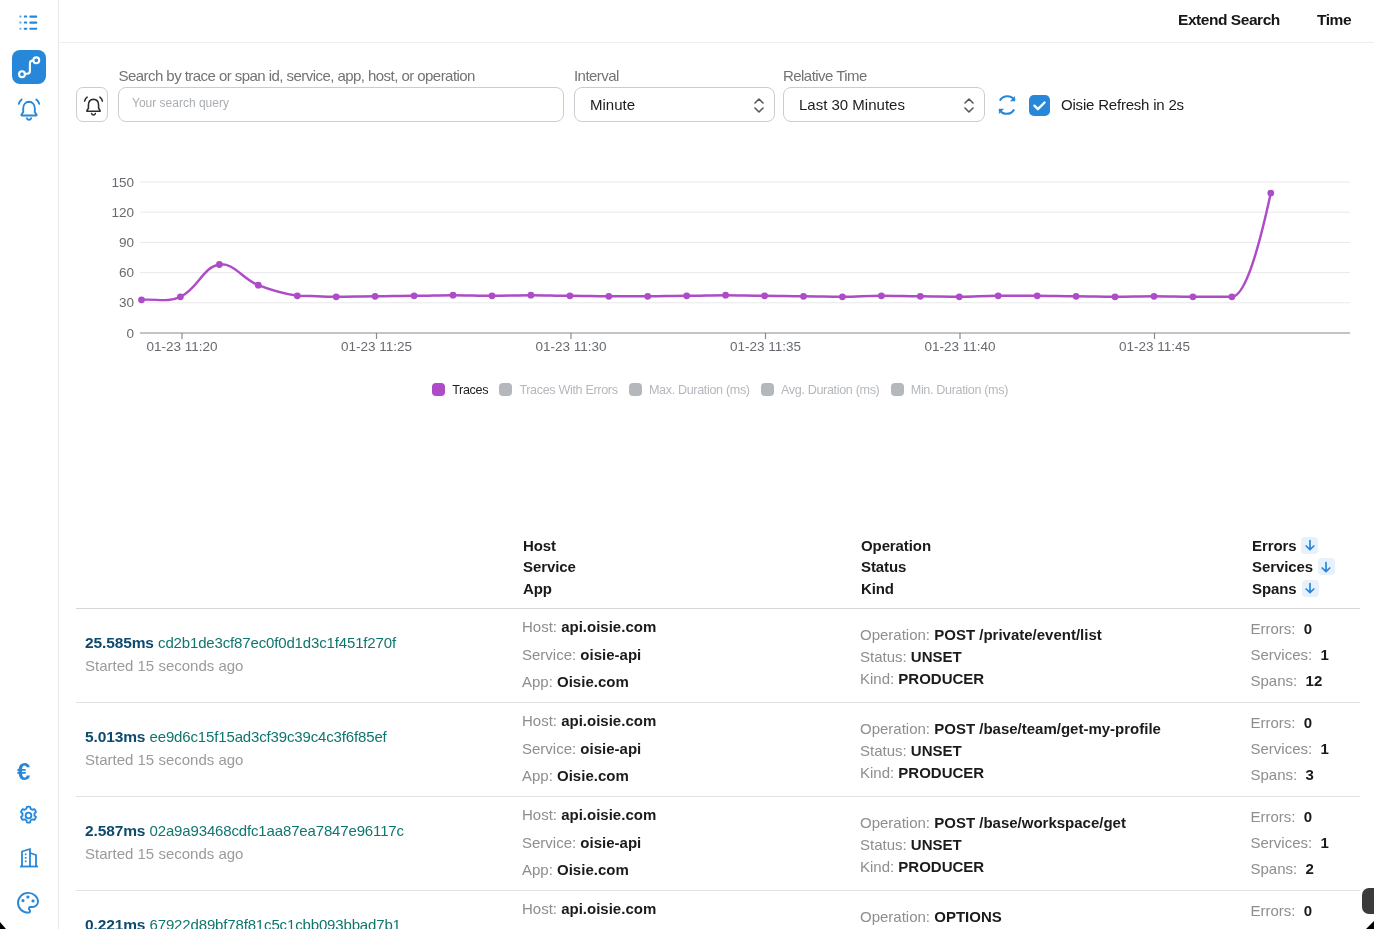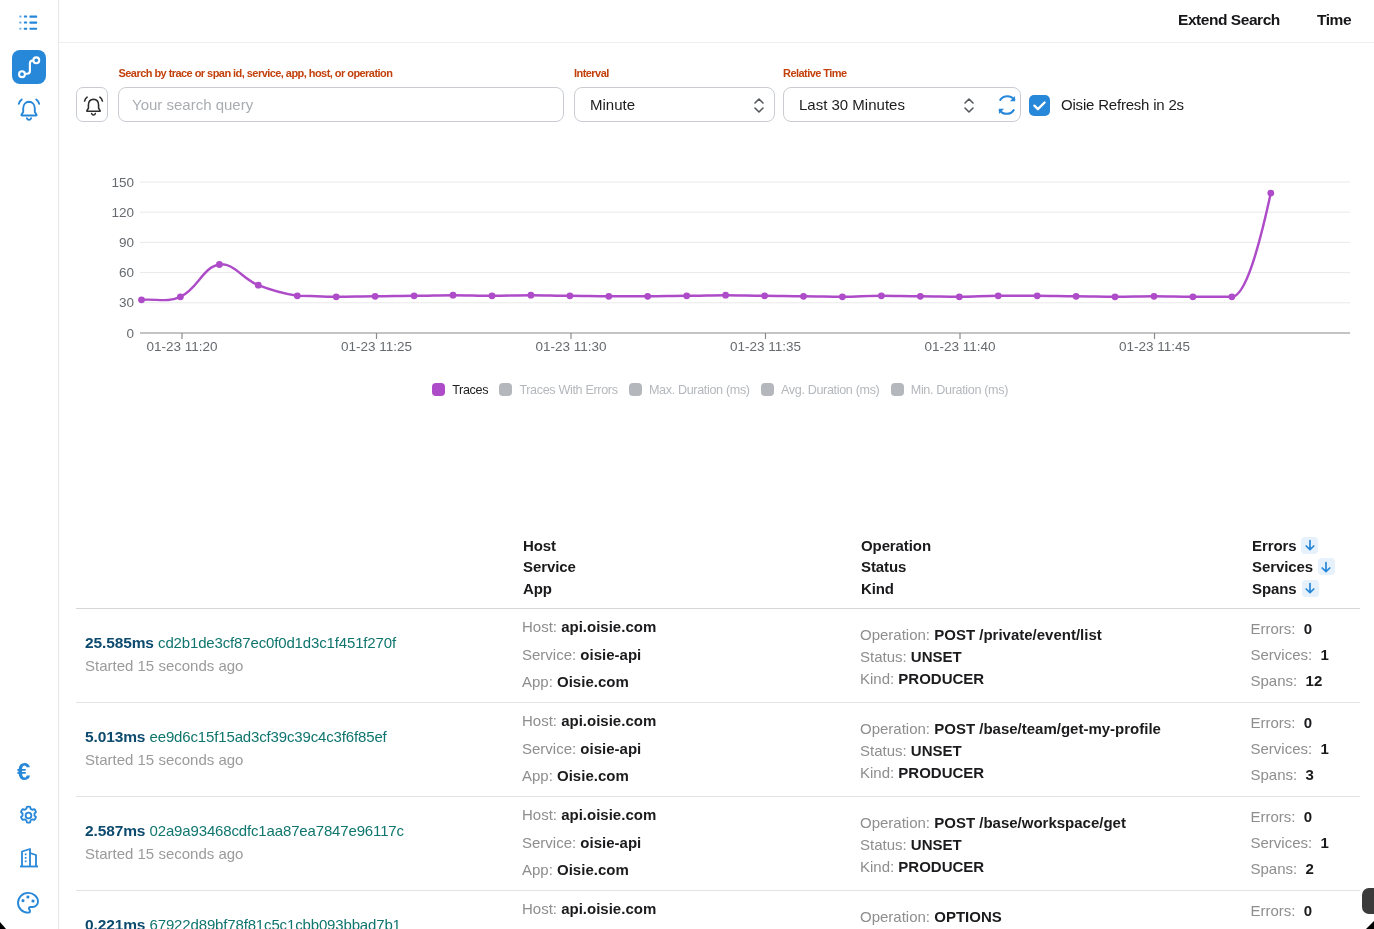--- a/index.html
+++ b/index.html
@@ -8,23 +8,23 @@
 .abs { position:absolute; }
 .dark { color:#1c1c1e; }
 
 #sidebar { position:absolute; left:0; top:0; width:59px; height:929px;
   border-right:1px solid #e7e7e7; background:#fff; }
 
 #topbar { position:absolute; left:59px; top:0; width:1315px; height:43px;
   border-bottom:1px solid #efefef; }
 #topbar span { position:absolute; top:11px; font-size:15.5px; font-weight:bold; color:#161618; letter-spacing:-0.45px;}
 
-.lbl { position:absolute; font-size:11px; font-weight:bold; color:#c2410c; letter-spacing:-0.55px; }
+.lbl { position:absolute; font-size:15px; font-weight:normal; color:#737373; letter-spacing:-0.55px; }
 .field { position:absolute; top:87px; height:35px; border:1px solid #c9cdd2; border-radius:8px; background:#fff; }
-.ph { color:#a9adb2; font-size:15px; position:absolute; left:13px; top:8px; }
+.ph { color:#a9adb2; font-size:12px; position:absolute; left:13px; top:8px; }
 .selval { color:#1c1c1e; font-size:15px; position:absolute; left:15px; top:8px; }
 .chev { position:absolute; top:9px; width:12px; height:17px; }
 
 #tbl { position:absolute; left:76px; top:536px; width:1284px; }
 .hrow { position:relative; height:72.5px; border-bottom:1px solid #d6d6d6; }
 .trow { position:relative; height:94px; border-bottom:1px solid #e3e3e3; }
 .trow:last-child { border-bottom:none; }
 .c { position:absolute; font-size:15px; line-height:15px; white-space:nowrap; }
 .hl { color:#1a1a1c; font-weight:bold; letter-spacing:-0.1px; }
 .chip { display:inline-block; width:17px; height:17px; border-radius:4px; background:#e6f1fc;
@@ -134,21 +134,21 @@
   </div>
 <div class="field" style="left:574px;width:201px;">
     <span class="selval">Minute</span>
   <svg class="chev" style="left:178px">
       <g fill="none" stroke="#55585c" stroke-width="1.6" stroke-linecap="round" stroke-linejoin="round">
         <path d="M2 6 l4 -4 l4 4"></path>
         <path d="M2 11 l4 4 l4 -4"></path>
       </g>
     </svg>
 </div>
-<div class="field" style="left:783px;width:238px;">
+<div class="field" style="left:783px;width:202px;">
     <span class="selval">Last 30 Minutes</span>
   <svg class="chev" style="left:179px">
       <g fill="none" stroke="#55585c" stroke-width="1.6" stroke-linecap="round" stroke-linejoin="round">
         <path d="M2 6 l4 -4 l4 4"></path>
         <path d="M2 11 l4 4 l4 -4"></path>
       </g>
     </svg>
 </div>
 
 <svg class="abs" style="left:996px;top:94px" width="22" height="22" viewBox="0 0 24 24">

